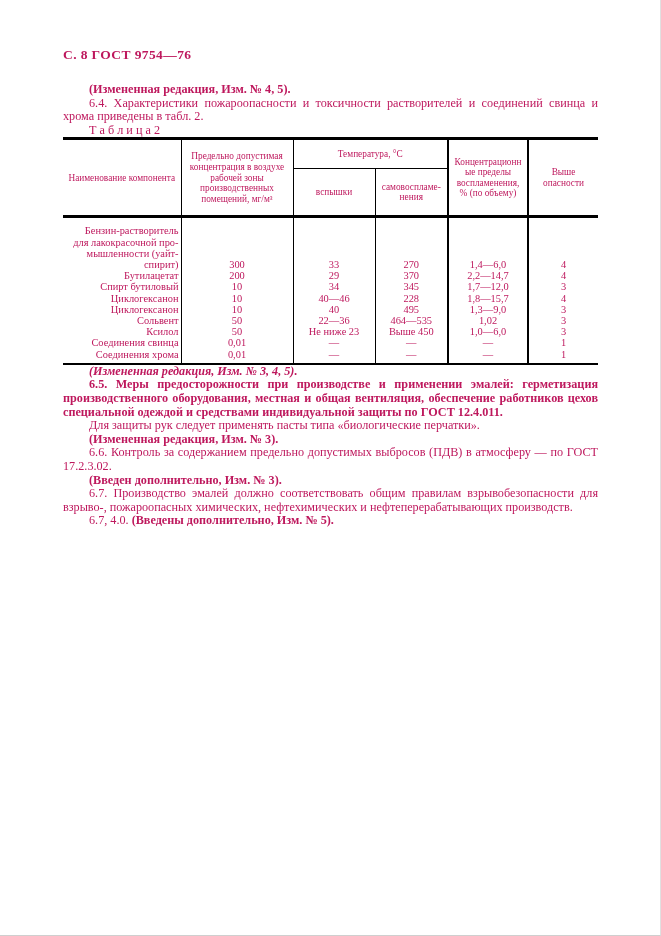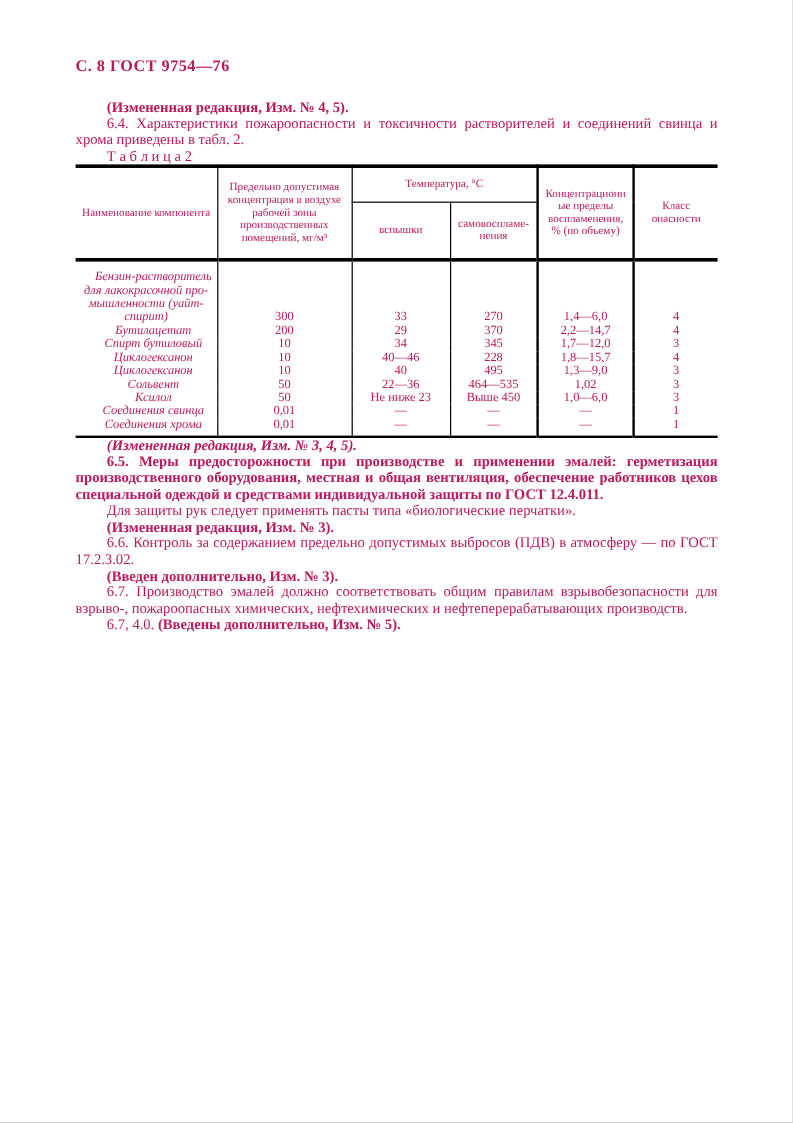--- a/index.html
+++ b/index.html
@@ -62,25 +62,24 @@
   .bl{border-left:1px solid #000;}
   .blb{border-left:2px solid #000 !important;}
   table.gost td{
     font-size:10.4px;
     line-height:11.2px;
     padding:0 2px;
     text-align:center;
     vertical-align:top;
   }
   table.gost td.name{
-    text-align:center;
+    text-align:right;
     text-indent:12px;
     white-space:pre-line;
     padding-left:2px;
-    font-style:italic;
   }
   table.gost tr.first td{padding-top:7px;vertical-align:bottom;}
   table.gost tr.last td{padding-bottom:3px;}
   .sect{margin-top:14px;font-weight:bold;}
   .amend-after-table{margin-top:11px;font-style:italic;}
 </style>
 </head>
 <body>
 
 <div class="page">
@@ -108,21 +107,21 @@
           <th rowspan="2" class="bl">Предельно допустимая
 концентрация в воздухе
 рабочей зоны
 производственных
 помещений, мг/м³</th>
           <th colspan="2" class="bl group">Температура, °С</th>
           <th rowspan="2" class="blb">Концентрационн
 ые пределы
 воспламенения,
 % (по объему)</th>
-          <th rowspan="2" class="blb">Класс
+          <th rowspan="2" class="blb">Выше
 опасности</th>
         </tr>
         <tr>
           <th class="bl sub">вспышки</th>
           <th class="bl sub">самовоспламе-
 нения</th>
         </tr>
       </thead>
       <tbody>
         <tr class="first">

